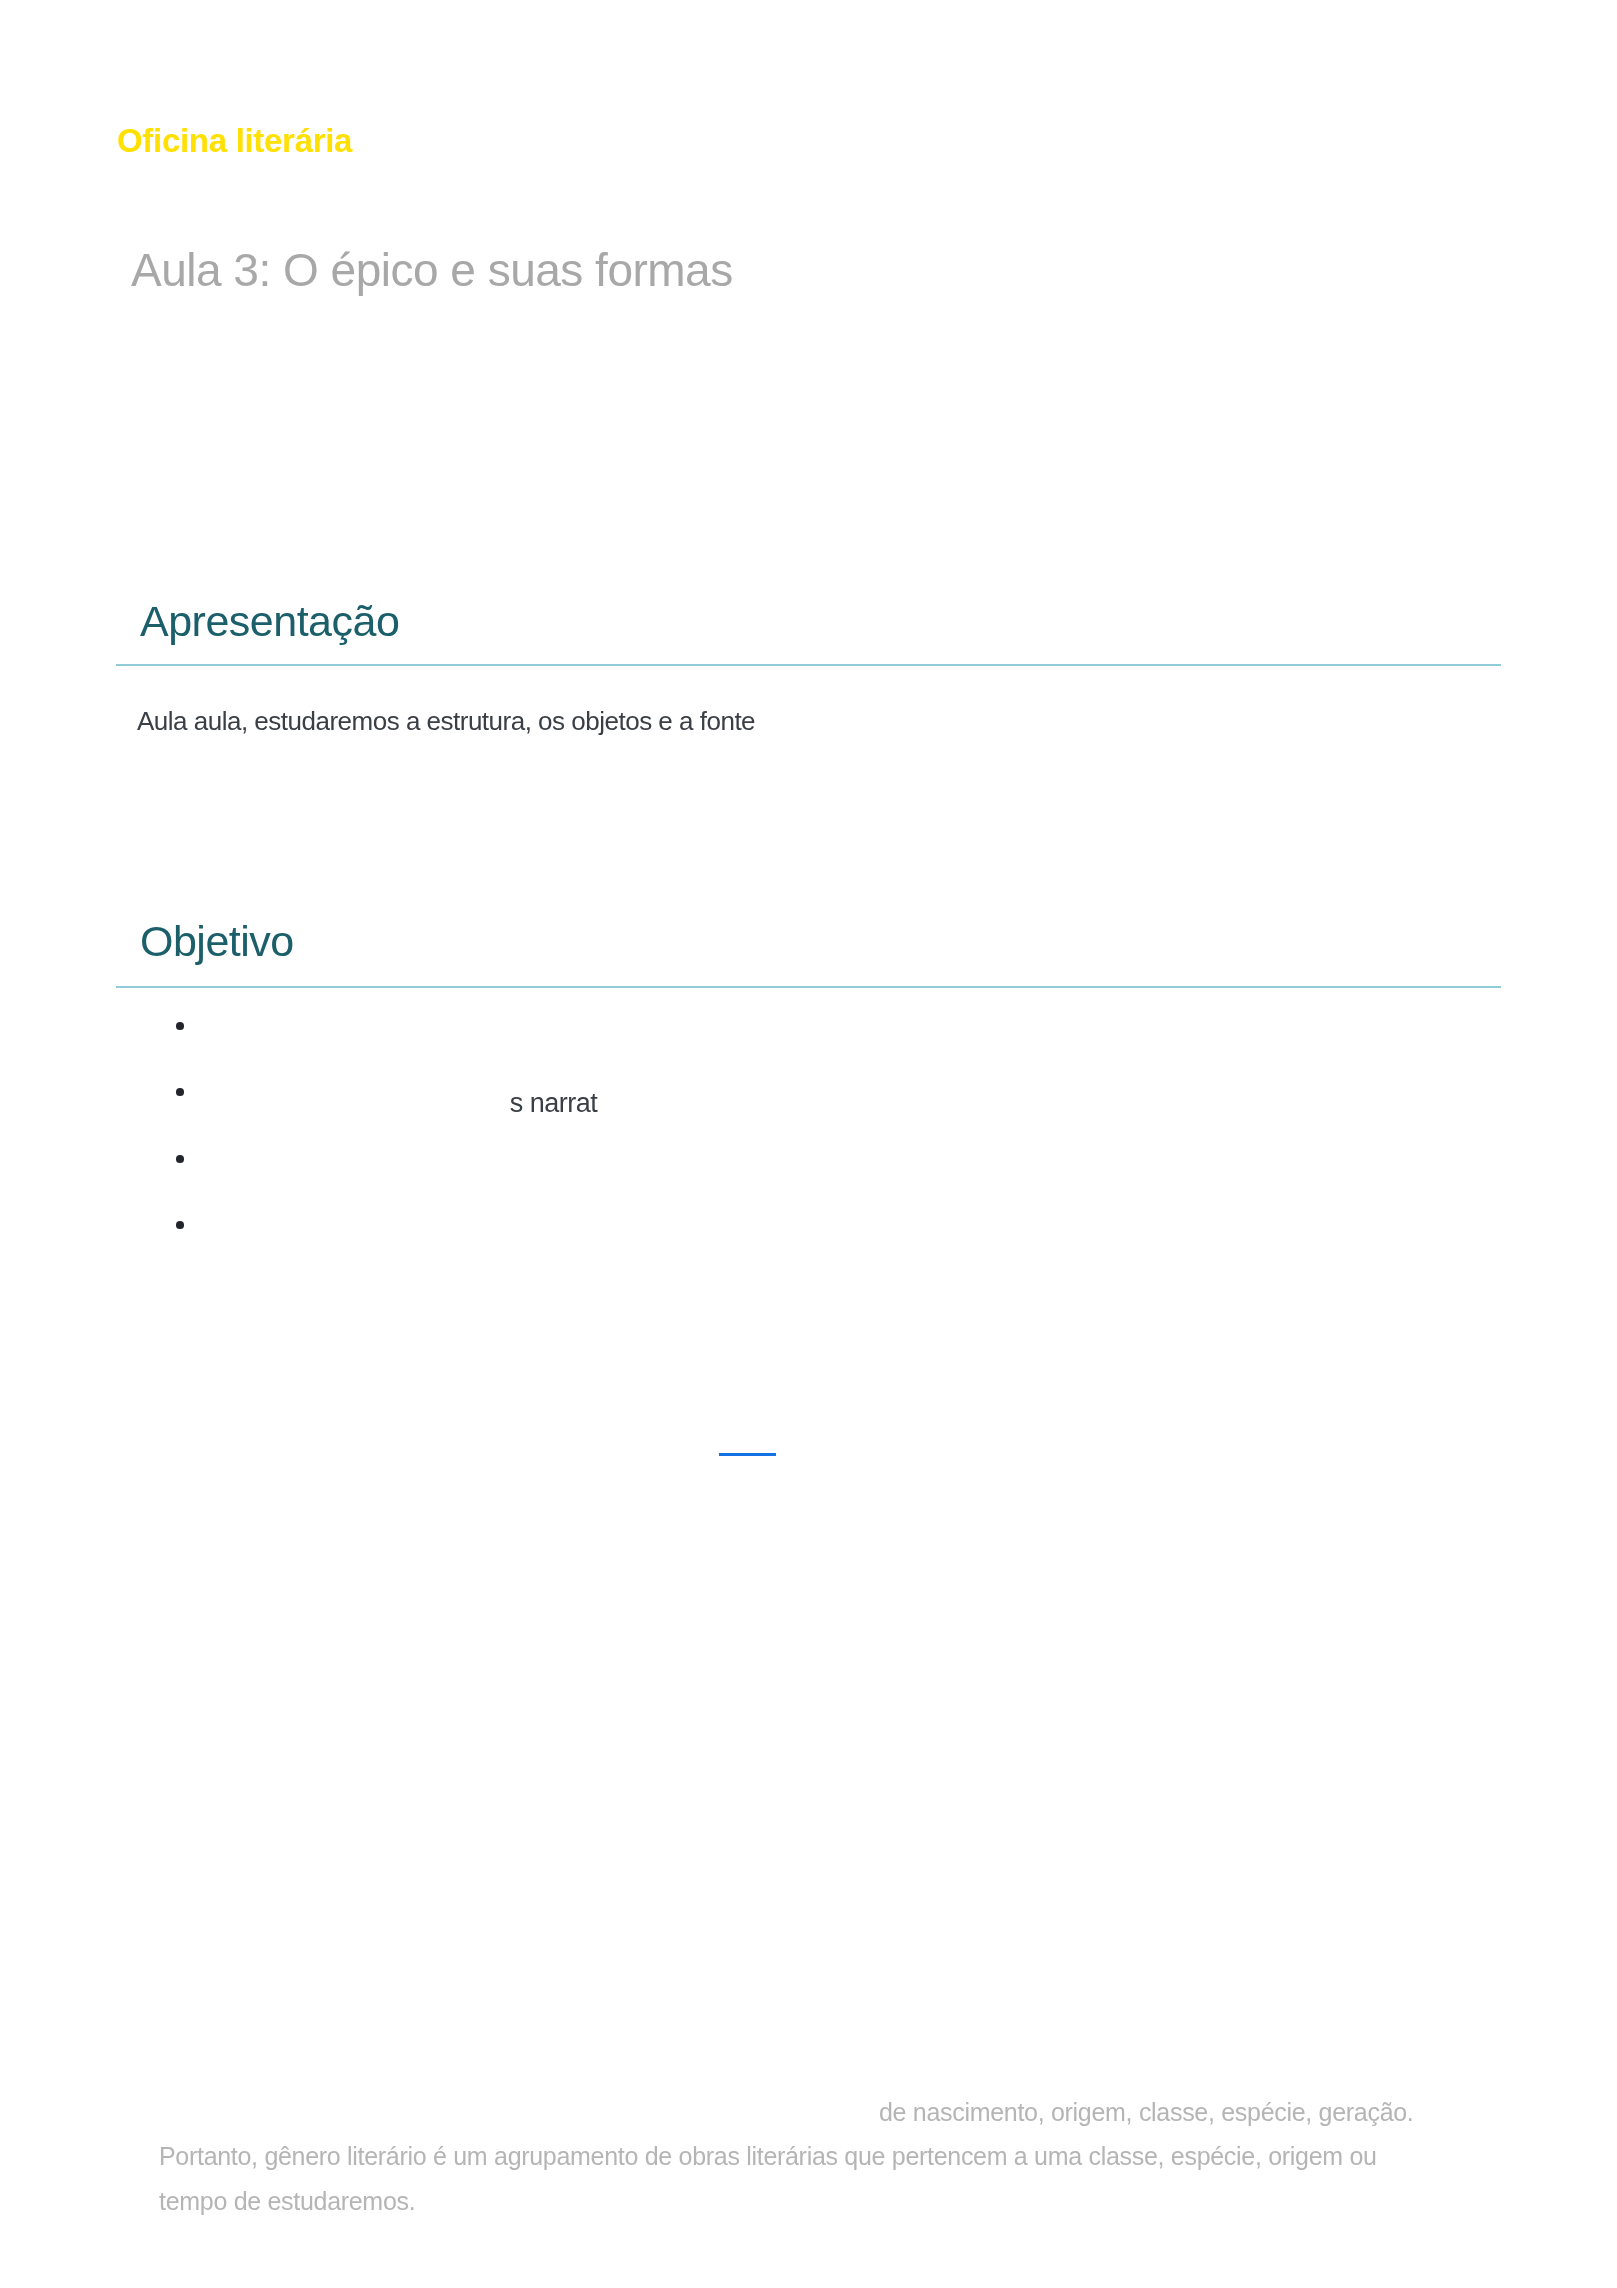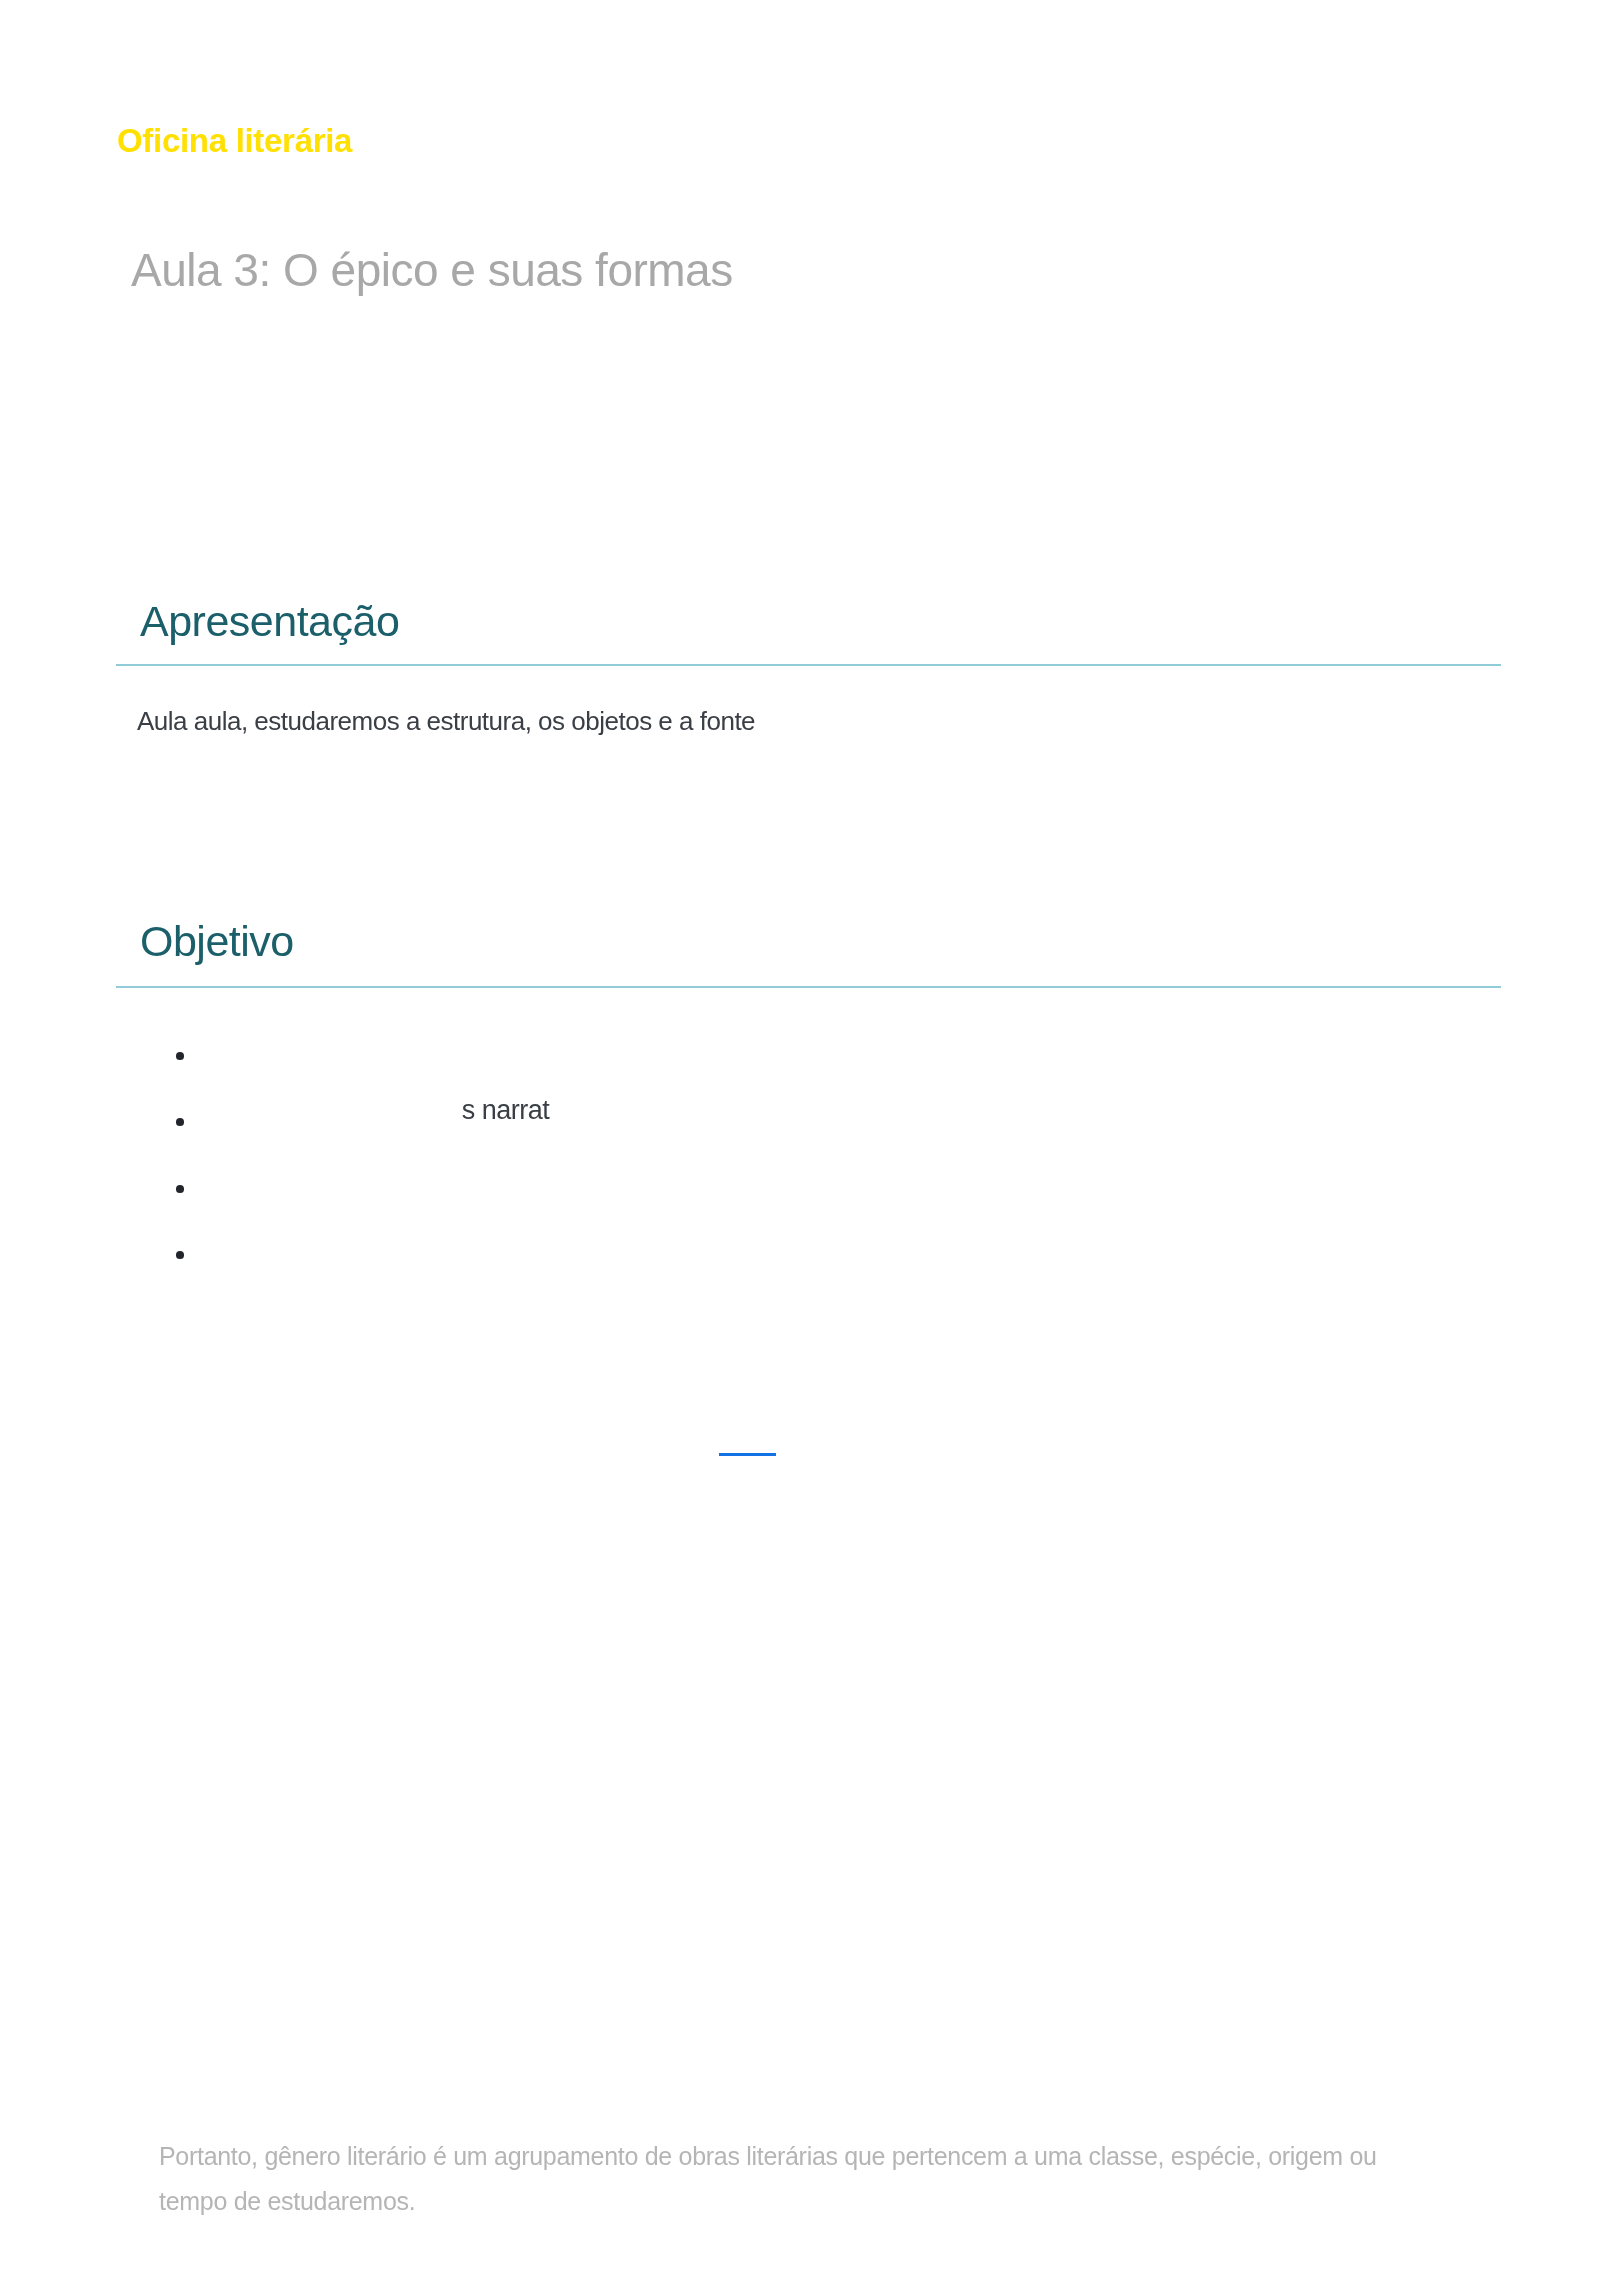--- a/index.html
+++ b/index.html
@@ -73,21 +73,22 @@
   .objective-list {
     margin: 0;
     padding: 0;
     list-style: none;
   }
   .objective-item {
     position: absolute;
     left: 176px;
     height: 38px;
     display: flex;
-    align-items: flex-end;
+    align-items: flex-start;
+    gap: 48px;
   }
   .objective-item:nth-child(1) { top: 1022px; }
   .objective-item:nth-child(2) { top: 1088px; }
   .objective-item:nth-child(3) { top: 1155px; }
   .objective-item:nth-child(4) { top: 1221px; }
   .bullet-dot {
     width: 7.7px;
     height: 7.7px;
     border-radius: 50%;
     background: #22252b;
@@ -151,17 +152,18 @@
       <span class="objective-text"></span>
     </li>
     <li class="objective-item">
       <span class="bullet-dot"></span>
       <span class="objective-text"></span>
     </li>
   </ul>
 
   <div class="link-underline-fragment"></div>
 
+  <p class="footer-line footer-line-1">de nascimento, origem, classe, espécie, geração.</p>
   <p class="footer-line footer-line-2">Portanto, gênero literário é um agrupamento de obras literárias que pertencem a uma classe, espécie, origem ou</p>
   <p class="footer-line footer-line-3">tempo de estudaremos.</p>
 
 </div>
 
 
 </body></html>

